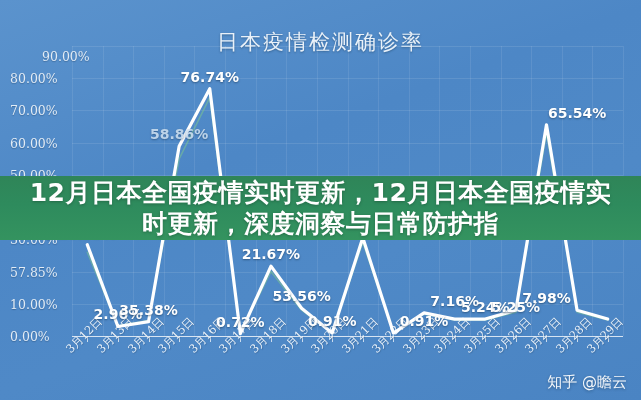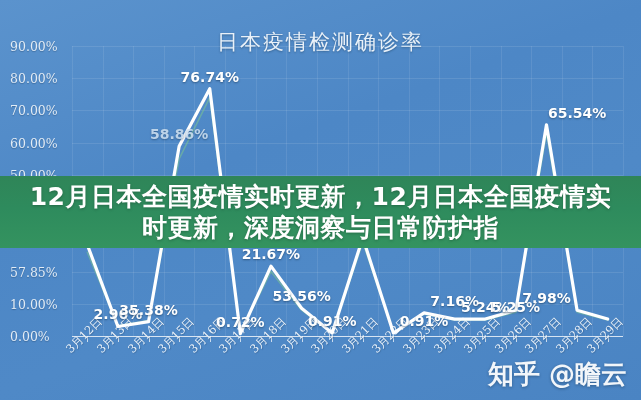--- a/index.html
+++ b/index.html
@@ -49,38 +49,38 @@
     position:absolute;white-space:nowrap;
     font-family:"DejaVu Sans","Liberation Sans",sans-serif;
     font-size:14px;font-weight:700;color:#ffffff;
     text-shadow:0 1px 2px rgba(20,50,80,.55);
     transform:translate(-50%,-100%);
   }
   .dlabel.dim{color:#cfe0ef;opacity:.85;}
 
   
   .banner{
-    position:absolute;left:0;right:0;top:176px;height:72px;
+    position:absolute;left:0;right:0;top:176px;height:64px;
     background:linear-gradient(180deg,#2f8558 0%,#2e8b5d 45%,#34935f 100%);
     display:flex;align-items:center;justify-content:center;
     box-shadow:0 0 0 rgba(0,0,0,0);
   }
   .banner-text{
     width:600px;text-align:center;
     font-family:"DejaVu Sans","Liberation Sans",sans-serif;
     font-weight:700;font-size:25px;line-height:31px;color:#ffffff;
     letter-spacing:.5px;
     text-shadow:0 1px 3px rgba(0,0,0,.25);
   }
 
   
   .watermark{
     position:absolute;right:14px;bottom:8px;
     font-family:"DejaVu Sans","Liberation Sans",sans-serif;
-    font-size:26px;font-weight:700;color:#ffffff;opacity:.93;
+    font-size:15px;font-weight:400;color:#ffffff;opacity:.93;
     text-shadow:0 1px 3px rgba(20,50,80,.5);white-space:nowrap;
   }
 </style>
 </head>
 <body>
 
 <div id="stage">
 
   <div class="chart-title">日本疫情检测确诊率</div>
 
@@ -119,21 +119,21 @@
   <div id="yticks">
       <div class="ytick" style="top: 336px;">0.00%</div>
       <div class="ytick" style="top: 303.778px;">10.00%</div>
       <div class="ytick" style="top: 271.556px;">57.85%</div>
       <div class="ytick" style="top: 239.333px;">30.00%</div>
       <div class="ytick" style="top: 207.111px;">40.00%</div>
       <div class="ytick" style="top: 174.889px;">50.00%</div>
       <div class="ytick" style="top: 142.667px;">60.00%</div>
       <div class="ytick" style="top: 110.444px;">70.00%</div>
       <div class="ytick" style="top: 78.2222px;">80.00%</div>
-      <div class="ytick" style="top: 46px;">90.00%</div>
+      <div class="ytick" style="top: 56px; margin-left: 32px;">90.00%</div>
     </div>
 
   <div class="axis"></div>
   <div id="xticks">
       <div class="tick" style="left: 87.3056px;"></div>
       <div class="tick" style="left: 117.917px;"></div>
       <div class="tick" style="left: 148.528px;"></div>
       <div class="tick" style="left: 179.139px;"></div>
       <div class="tick" style="left: 209.75px;"></div>
       <div class="tick" style="left: 240.361px;"></div>

